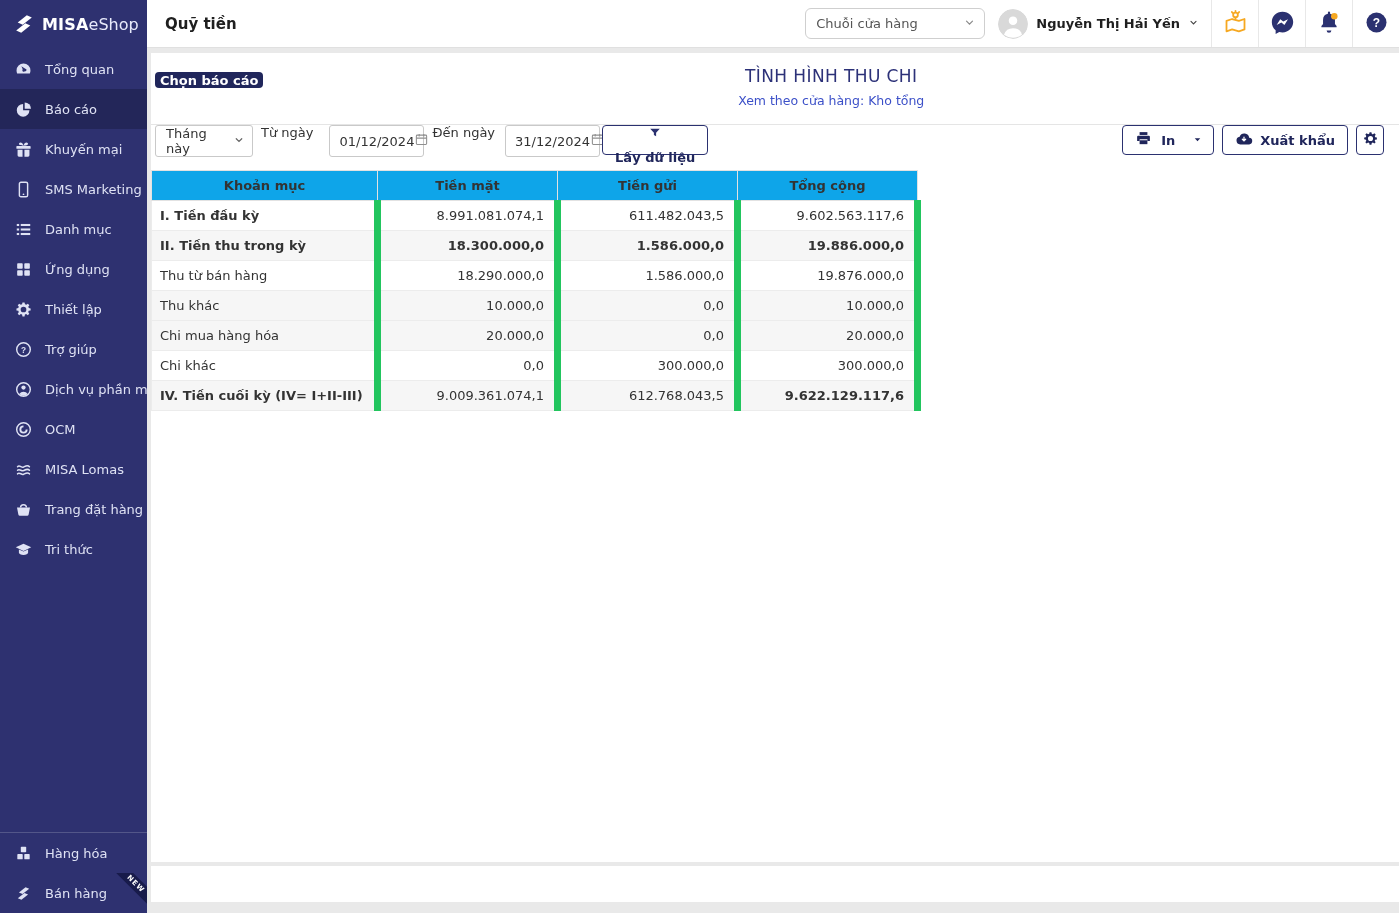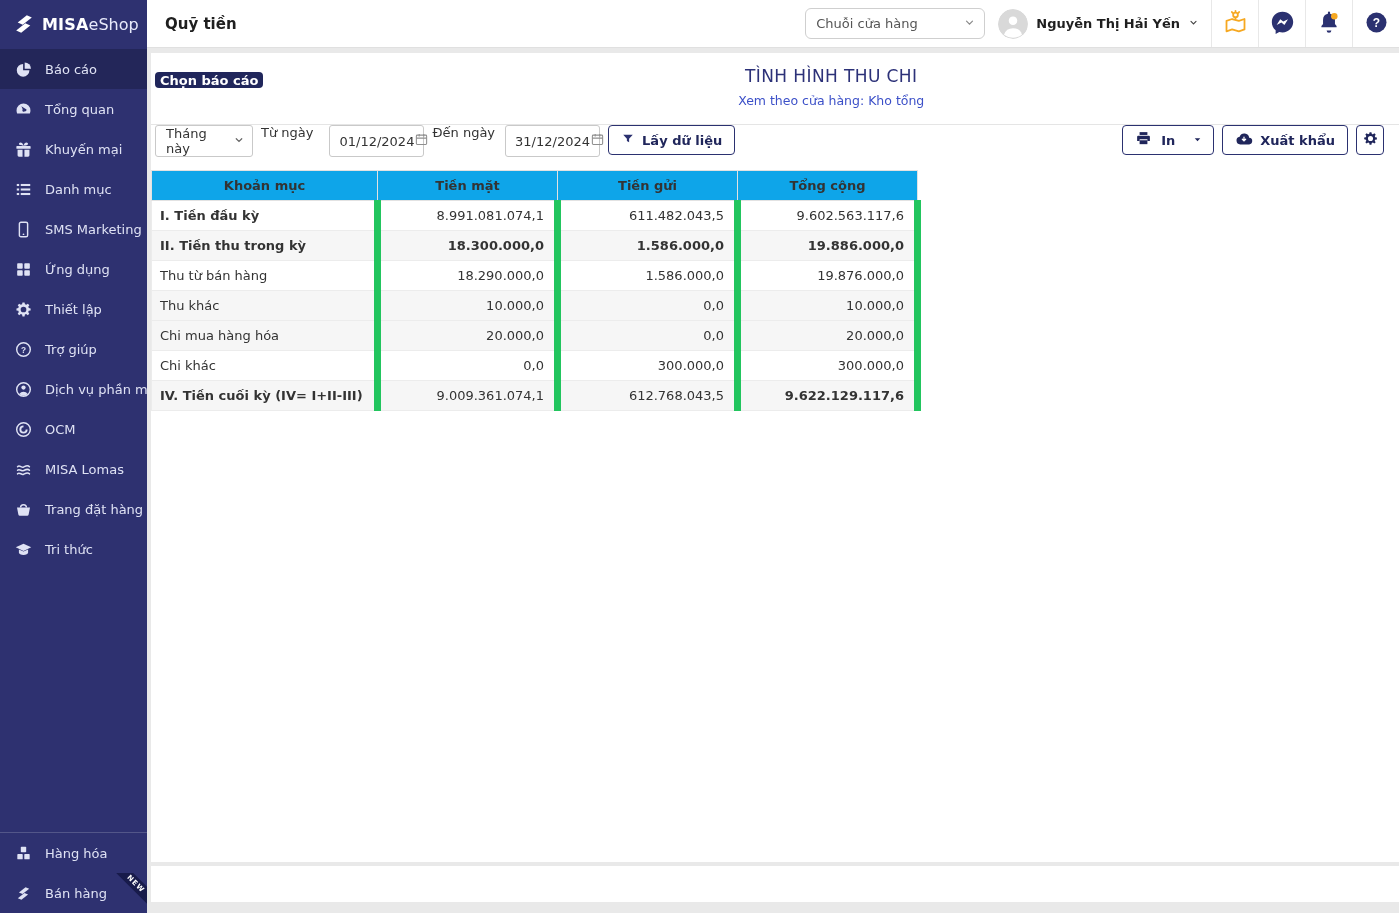--- a/index.html
+++ b/index.html
@@ -56,21 +56,21 @@
   .filter-row{height:45px;display:flex;align-items:flex-start;padding:0 15px 0 4px;box-sizing:border-box;}
   .select,.date-input{height:32px;box-sizing:border-box;border:1px solid #c9c9c9;border-radius:3px;background:#fff;
     display:flex;align-items:center;justify-content:space-between;color:#333;cursor:pointer;}
   .select{width:98px;padding:0 7px 0 10px;}
   .date-input{width:95px;padding:0 7px 0 9px;}
   .flabel{margin:0 4px 0 8px;color:#333;white-space:nowrap;}
   .ml12{margin-left:12px;} .ml6{margin-left:6px;}
   .btn-outline{height:30px;box-sizing:border-box;border:1px solid #2b3170;border-radius:4px;background:#fff;
     color:#20265b;font-size:13px;font-weight:bold;display:flex;align-items:center;gap:7px;padding:0 12px;
     cursor:pointer;font-family:inherit;}
-  .btn-load{margin-left:8px;}
+  .btn-load{margin-left:2px;flex-direction:column;}
   .spacer{flex:1;}
   .btn-right{margin-left:8px;}
   .btn-icon{width:28px;padding:0;justify-content:center;}
 
   table.report{border-collapse:collapse;table-layout:fixed;width:766px;font-size:13px;}
   table.report th{height:30px;background:#0ea5e9;font-weight:bold;color:#333;text-align:center;
     border:1px solid #e2e2e2;padding:0 8px;box-sizing:border-box;}
   table.report td{height:30px;border-right:7px solid #22c55e;border-bottom:1px solid #ececec;
     padding:0 10px;box-sizing:border-box;color:#333;}
   table.report td:first-child{border-left:1px solid #ececec;padding:0 8px;}
@@ -89,68 +89,68 @@
     <div class="logo">
       <span class="logo-mark">
         <svg viewBox="0 0 24 24">
             <path fill="currentColor" d="M6.2 10.6 14.6 4l4.6 2-8.4 6.6z"></path>
             <path fill="currentColor" d="M4.8 18 13.2 11.4l4.6 2L9.4 20z"></path>
           </svg>
       </span>
       <span class="logo-text"><b>MISA</b><span class="light">eShop</span></span>
     </div>
     <nav class="nav" id="nav-main">
+        <div class="nav-item">
+          <span class="nav-icon">
+            <svg viewBox="0 0 24 24">
+              <path fill="currentColor" d="M12 4.5A8.8 8.8 0 0 0 3.2 13.3c0 1.3.3 2.5.8 3.6h16a8.3 8.3 0 0 0 .8-3.6A8.8 8.8 0 0 0 12 4.5zm1.9 9.8a2 2 0 0 1-3.4-1.4c0-.5.2-1 .5-1.3L9.3 8l5 3.1c.5.1 1 .3 1.3.7a2 2 0 0 1-.7 2.5z"></path>
+            </svg>
+          </span>
+          <span class="nav-label">Tổng quan</span>
+        </div>
         <div class="nav-item active">
           <span class="nav-icon">
             <svg viewBox="0 0 24 24">
               <path fill="currentColor" d="M11.5 5A8 8 0 1 0 19.5 13H11.5z"></path>
               <path fill="currentColor" d="M13.5 3a8 8 0 0 1 8 8h-8z"></path>
             </svg>
           </span>
           <span class="nav-label">Báo cáo</span>
-        </div>
-        <div class="nav-item">
-          <span class="nav-icon">
-            <svg viewBox="0 0 24 24">
-              <path fill="currentColor" d="M12 4.5A8.8 8.8 0 0 0 3.2 13.3c0 1.3.3 2.5.8 3.6h16a8.3 8.3 0 0 0 .8-3.6A8.8 8.8 0 0 0 12 4.5zm1.9 9.8a2 2 0 0 1-3.4-1.4c0-.5.2-1 .5-1.3L9.3 8l5 3.1c.5.1 1 .3 1.3.7a2 2 0 0 1-.7 2.5z"></path>
-            </svg>
-          </span>
-          <span class="nav-label">Tổng quan</span>
         </div>
         <div class="nav-item">
           <span class="nav-icon">
             <svg viewBox="0 0 24 24" fill="currentColor">
               <path d="M12 7.2c-1.8 0-4.6-.2-5.5-1.4C5.6 4.6 6.8 3 8.3 3c1.5 0 3 1.4 3.7 4.2zm0 0c1.8 0 4.6-.2 5.5-1.4C18.4 4.6 17.2 3 15.7 3c-1.5 0-3 1.4-3.7 4.2z"></path>
               <rect x="3" y="7.6" width="18" height="3.6" rx=".8"></rect>
               <path d="M4.5 12.4h6.3V21H6.3a1.8 1.8 0 0 1-1.8-1.8zm8.7 0h6.3v6.8a1.8 1.8 0 0 1-1.8 1.8h-4.5z"></path>
             </svg>
           </span>
           <span class="nav-label">Khuyến mại</span>
+        </div>
+        <div class="nav-item">
+          <span class="nav-icon">
+            <svg viewBox="0 0 24 24">
+              <rect x="6.8" y="2.8" width="10.4" height="18.4" rx="2" fill="none" stroke="currentColor" stroke-width="1.8"></rect>
+              <circle cx="12" cy="18" r="1.1" fill="currentColor"></circle>
+            </svg>
+          </span>
+          <span class="nav-label">SMS Marketing</span>
         </div>
         <div class="nav-item">
           <span class="nav-icon">
             <svg viewBox="0 0 24 24" fill="currentColor">
               <rect x="3.5" y="5" width="3" height="2.6"></rect>
               <rect x="8.5" y="5" width="12" height="2.6"></rect>
               <rect x="3.5" y="10.7" width="3" height="2.6"></rect>
               <rect x="8.5" y="10.7" width="12" height="2.6"></rect>
               <rect x="3.5" y="16.4" width="3" height="2.6"></rect>
               <rect x="8.5" y="16.4" width="12" height="2.6"></rect>
             </svg>
           </span>
           <span class="nav-label">Danh mục</span>
-        </div>
-        <div class="nav-item">
-          <span class="nav-icon">
-            <svg viewBox="0 0 24 24">
-              <rect x="6.8" y="2.8" width="10.4" height="18.4" rx="2" fill="none" stroke="currentColor" stroke-width="1.8"></rect>
-              <circle cx="12" cy="18" r="1.1" fill="currentColor"></circle>
-            </svg>
-          </span>
-          <span class="nav-label">SMS Marketing</span>
         </div>
         <div class="nav-item">
           <span class="nav-icon">
             <svg viewBox="0 0 24 24" fill="currentColor">
               <rect x="4" y="4" width="7" height="7" rx="1"></rect>
               <rect x="13" y="4" width="7" height="7" rx="1"></rect>
               <rect x="4" y="13" width="7" height="7" rx="1"></rect>
               <rect x="13" y="13" width="7" height="7" rx="1"></rect>
             </svg>
           </span>

